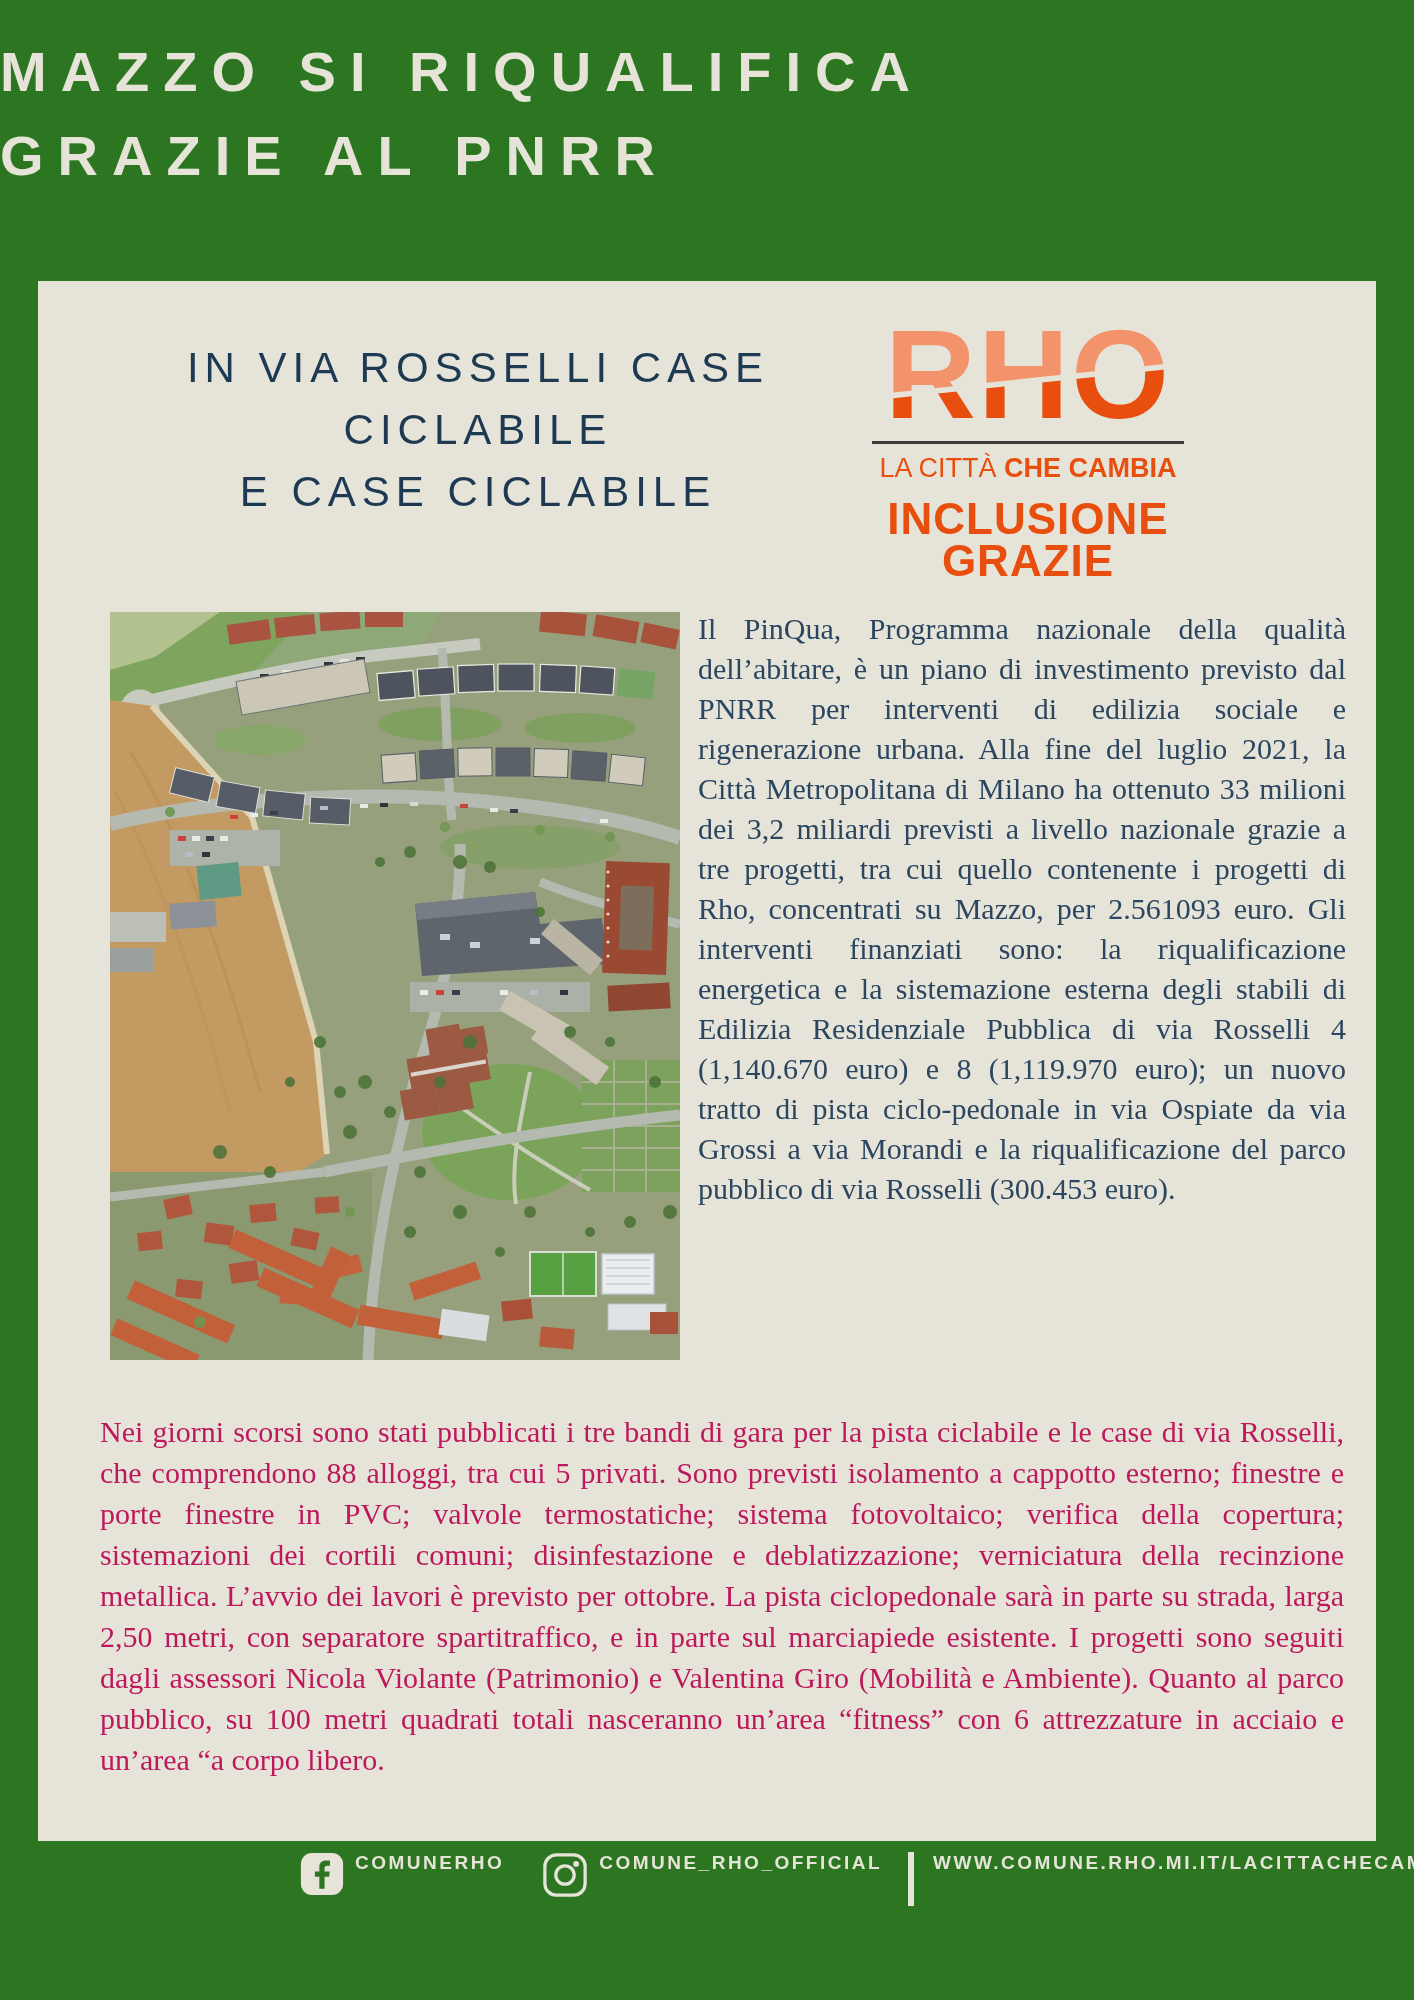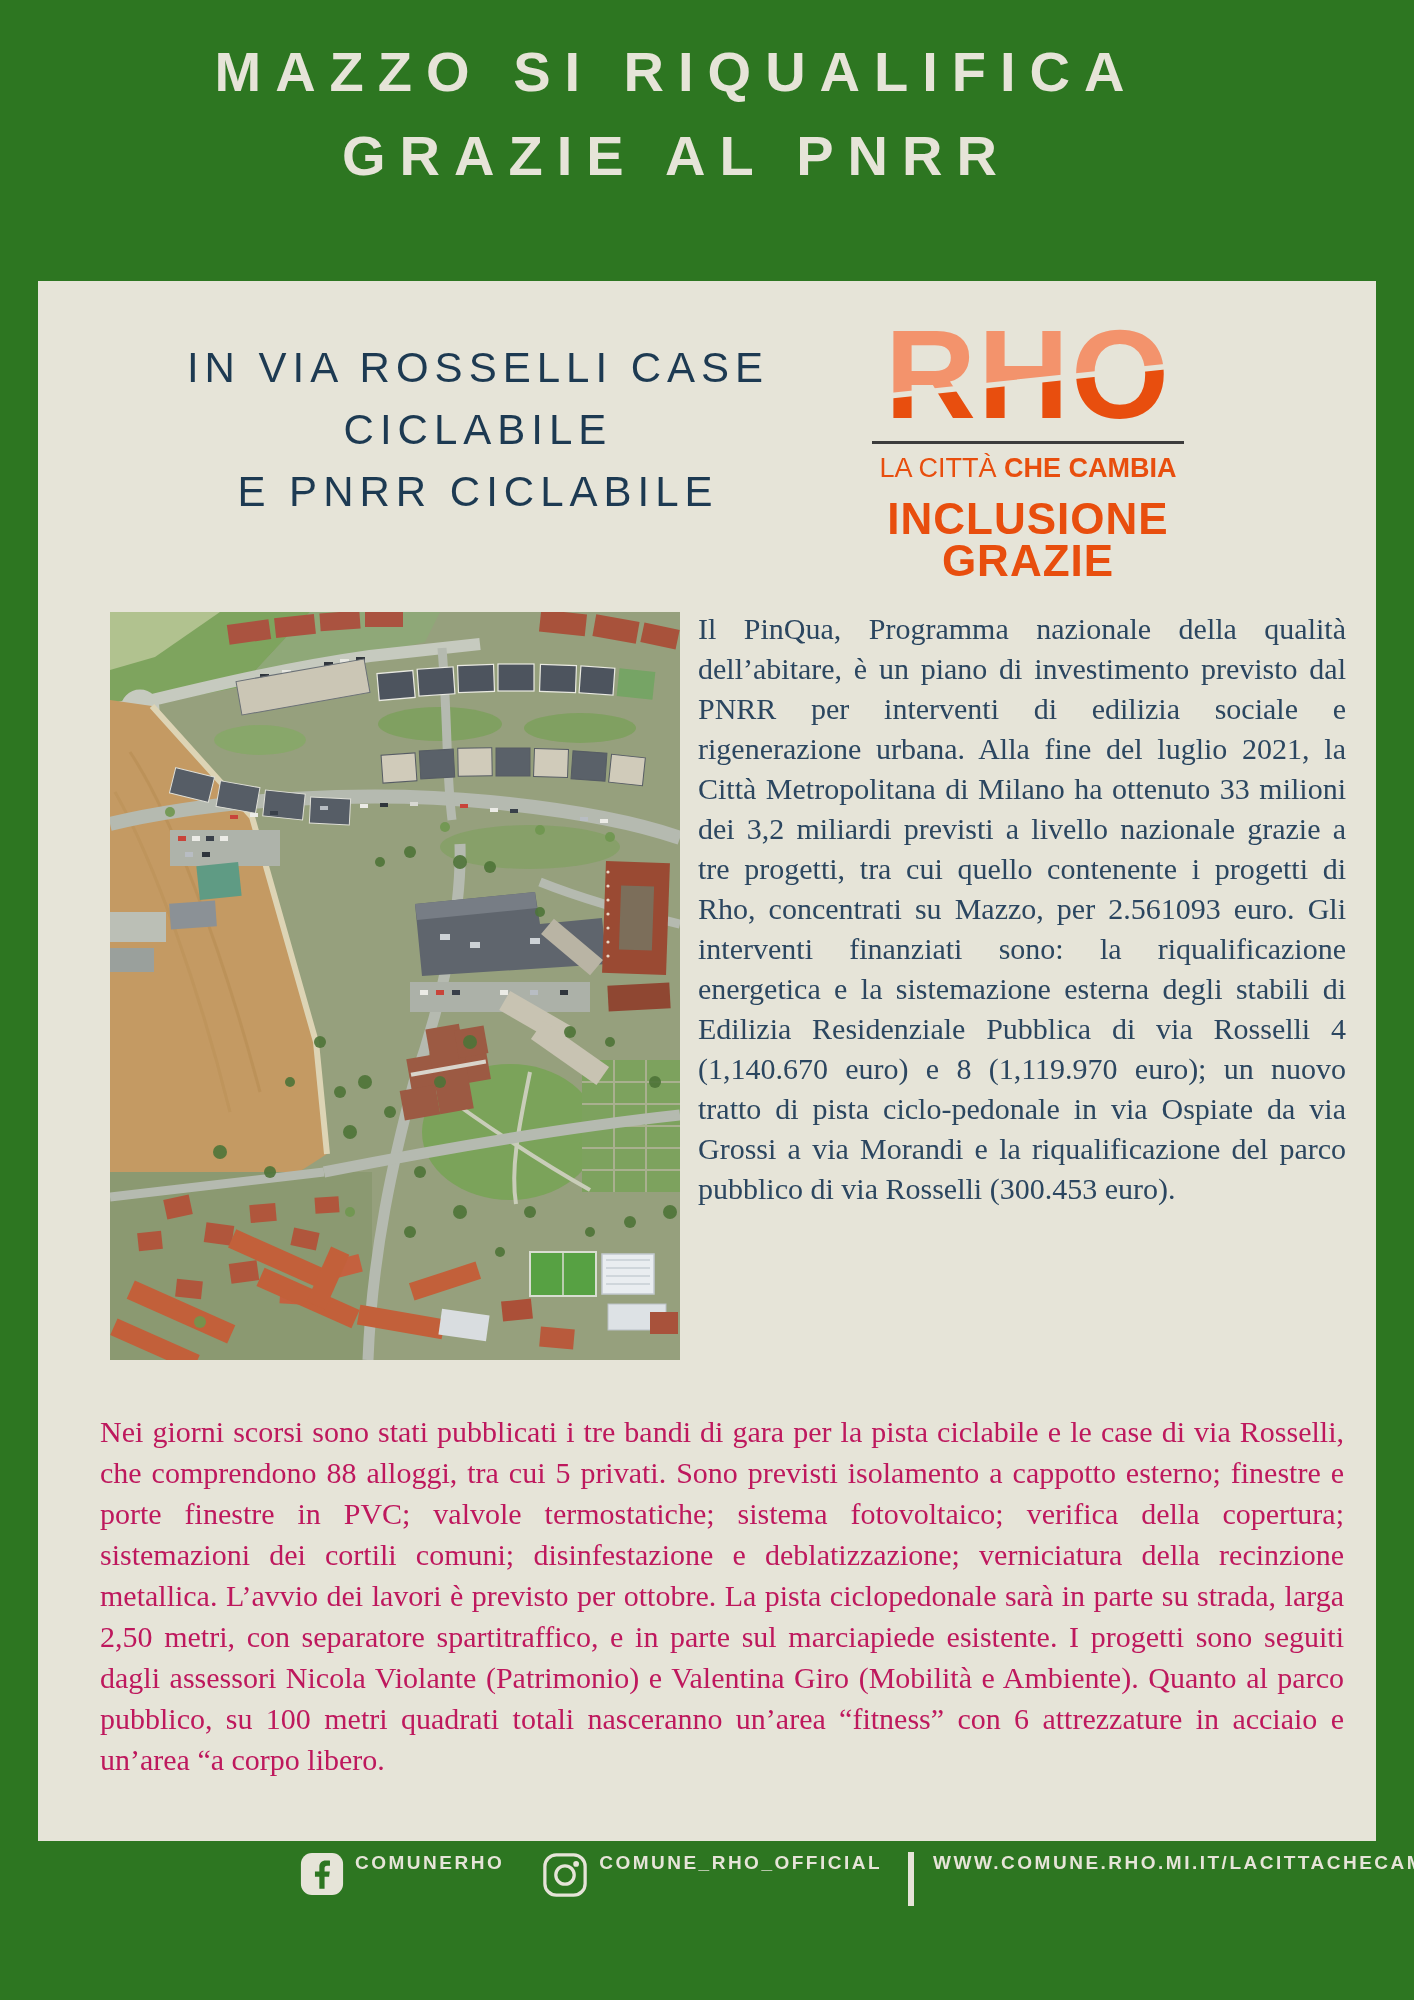--- a/index.html
+++ b/index.html
@@ -1,20 +1,20 @@
 <!DOCTYPE html>
 <html><head>
 <meta charset="utf-8">
 <style>
   html,body{margin:0;padding:0;background:#2d7621;}
   .page{position:relative;width:1414px;height:2000px;background:#2d7621;overflow:hidden;
         font-family:"Liberation Sans",sans-serif;}
 
   
-  .masthead{position:absolute;top:30px;left:0;width:1353px;text-align:center;color:#e6e4d8;}
+  .masthead{position:absolute;top:30px;left:0;width:1353px;color:#e6e4d8;}
   .title-line{font-weight:bold;font-size:56px;letter-spacing:14px;line-height:84px;white-space:nowrap;}
 
   
   .card{position:absolute;left:38px;top:281px;width:1338px;height:1560px;background:#e6e4d8;}
 
   .headline{position:absolute;left:80px;top:56px;width:720px;text-align:center;
             color:#1d3a52;font-weight:normal;font-size:42px;letter-spacing:6px;line-height:62px;}
 
   
   .logo{position:absolute;left:820px;top:38px;width:340px;text-align:center;}
@@ -57,21 +57,21 @@
   <header class="masthead">
     <div class="title-line">MAZZO SI RIQUALIFICA</div>
     <div class="title-line">GRAZIE AL PNRR</div>
   </header>
 
   <section class="card">
 
     <div class="headline">
       <div>IN VIA ROSSELLI CASE</div>
       <div>CICLABILE</div>
-      <div>E PNRR CICLABILE</div>
+      <div>E CASE CICLABILE</div>
     </div>
 
     <div class="logo">
       <div class="rho">
         <span class="rho-dark">RHO</span>
         <span class="rho-light">RHO</span>
       </div>
       <div class="logo-rule"></div>
       <div class="logo-tagline"><span>LA CITTÀ</span>&nbsp;<span class="bold">CHE CAMBIA</span></div>
       <div class="logo-sub">

